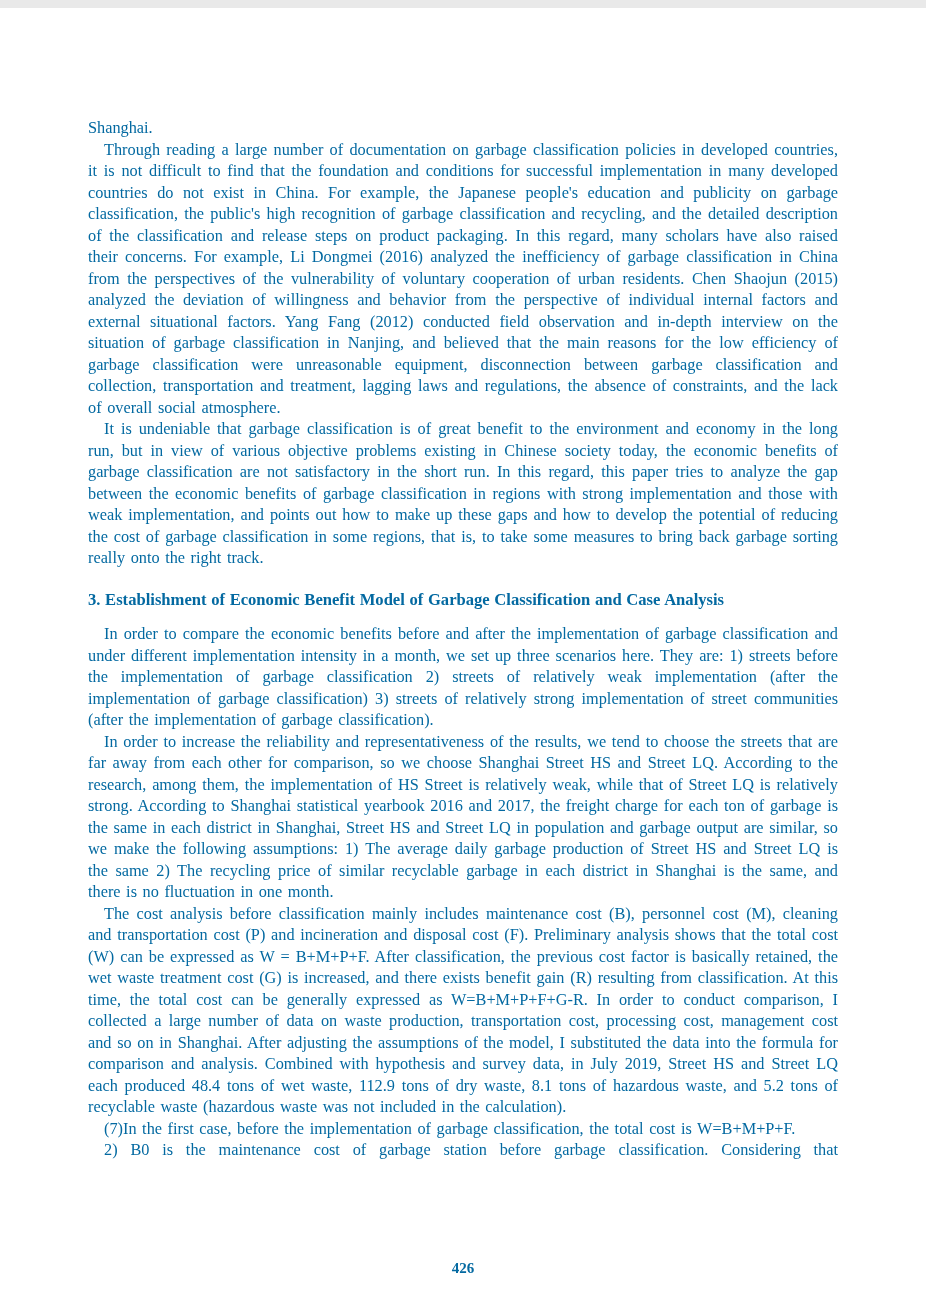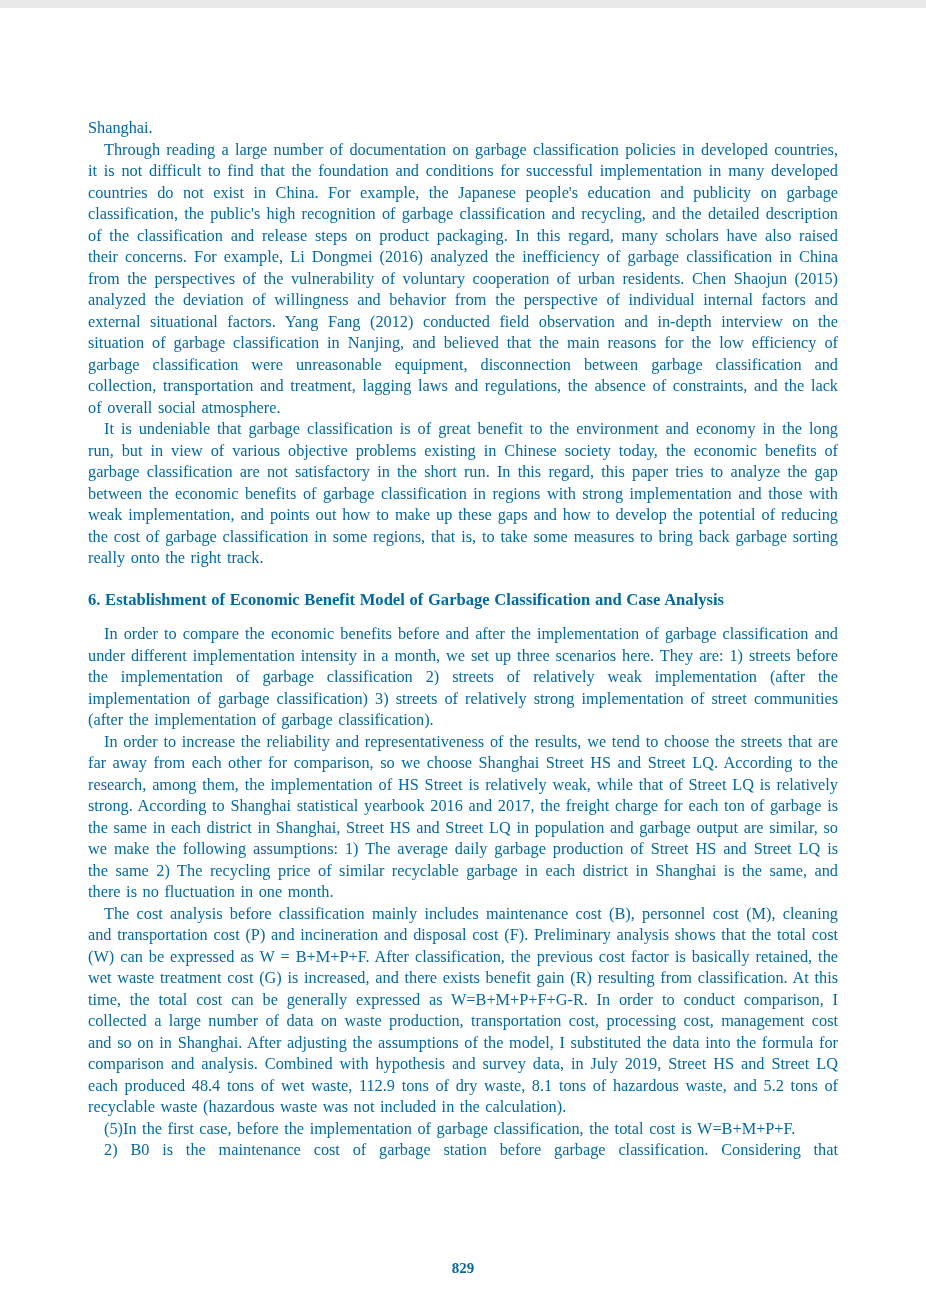--- a/index.html
+++ b/index.html
@@ -57,31 +57,31 @@
 <div class="page">
 
   <div class="body-text">
 
     <p class="para no-indent">Shanghai.</p>
 
     <p class="para">Through reading a large number of documentation on garbage classification policies in developed countries, it is not difficult to find that the foundation and conditions for successful implementation in many developed countries do not exist in China. For example, the Japanese people's education and publicity on garbage classification, the public's high recognition of garbage classification and recycling, and the detailed description of the classification and release steps on product packaging. In this regard, many scholars have also raised their concerns. For example, Li Dongmei (2016) analyzed the inefficiency of garbage classification in China from the perspectives of the vulnerability of voluntary cooperation of urban residents. Chen Shaojun (2015) analyzed the deviation of willingness and behavior from the perspective of individual internal factors and external situational factors. Yang Fang (2012) conducted field observation and in-depth interview on the situation of garbage classification in Nanjing, and believed that the main reasons for the low efficiency of garbage classification were unreasonable equipment, disconnection between garbage classification and collection, transportation and treatment, lagging laws and regulations, the absence of constraints, and the lack of overall social atmosphere.</p>
 
     <p class="para">It is undeniable that garbage classification is of great benefit to the environment and economy in the long run, but in view of various objective problems existing in Chinese society today, the economic benefits of garbage classification are not satisfactory in the short run. In this regard, this paper tries to analyze the gap between the economic benefits of garbage classification in regions with strong implementation and those with weak implementation, and points out how to make up these gaps and how to develop the potential of reducing the cost of garbage classification in some regions, that is, to take some measures to bring back garbage sorting really onto the right track.</p>
 
-    <h2 class="section-heading">6. Establishment of Economic Benefit Model of Garbage Classification and Case Analysis</h2>
+    <h2 class="section-heading">3. Establishment of Economic Benefit Model of Garbage Classification and Case Analysis</h2>
 
     <p class="para">In order to compare the economic benefits before and after the implementation of garbage classification and under different implementation intensity in a month, we set up three scenarios here. They are: 1) streets before the implementation of garbage classification 2) streets of relatively weak implementation (after the implementation of garbage classification) 3) streets of relatively strong implementation of street communities (after the implementation of garbage classification).</p>
 
     <p class="para">In order to increase the reliability and representativeness of the results, we tend to choose the streets that are far away from each other for comparison, so we choose Shanghai Street HS and Street LQ. According to the research, among them, the implementation of HS Street is relatively weak, while that of Street LQ is relatively strong. According to Shanghai statistical yearbook 2016 and 2017, the freight charge for each ton of garbage is the same in each district in Shanghai, Street HS and Street LQ in population and garbage output are similar, so we make the following assumptions: 1) The average daily garbage production of Street HS and Street LQ is the same 2) The recycling price of similar recyclable garbage in each district in Shanghai is the same, and there is no fluctuation in one month.</p>
 
     <p class="para">The cost analysis before classification mainly includes maintenance cost (B), personnel cost (M), cleaning and transportation cost (P) and incineration and disposal cost (F). Preliminary analysis shows that the total cost (W) can be expressed as W = B+M+P+F. After classification, the previous cost factor is basically retained, the wet waste treatment cost (G) is increased, and there exists benefit gain (R) resulting from classification. At this time, the total cost can be generally expressed as W=B+M+P+F+G-R. In order to conduct comparison, I collected a large number of data on waste production, transportation cost, processing cost, management cost and so on in Shanghai. After adjusting the assumptions of the model, I substituted the data into the formula for comparison and analysis. Combined with hypothesis and survey data, in July 2019, Street HS and Street LQ each produced 48.4 tons of wet waste, 112.9 tons of dry waste, 8.1 tons of hazardous waste, and 5.2 tons of recyclable waste (hazardous waste was not included in the calculation).</p>
 
-    <p class="para">(5)In the first case, before the implementation of garbage classification, the total cost is W=B+M+P+F.</p>
+    <p class="para">(7)In the first case, before the implementation of garbage classification, the total cost is W=B+M+P+F.</p>
 
     <p class="para continued">2) B0 is the maintenance cost of garbage station before garbage classification. Considering that</p>
 
   </div>
 
   <div class="footer">
-    <span class="page-number">829</span>
+    <span class="page-number">426</span>
   </div>
 
 </div>
 
 </body></html>

